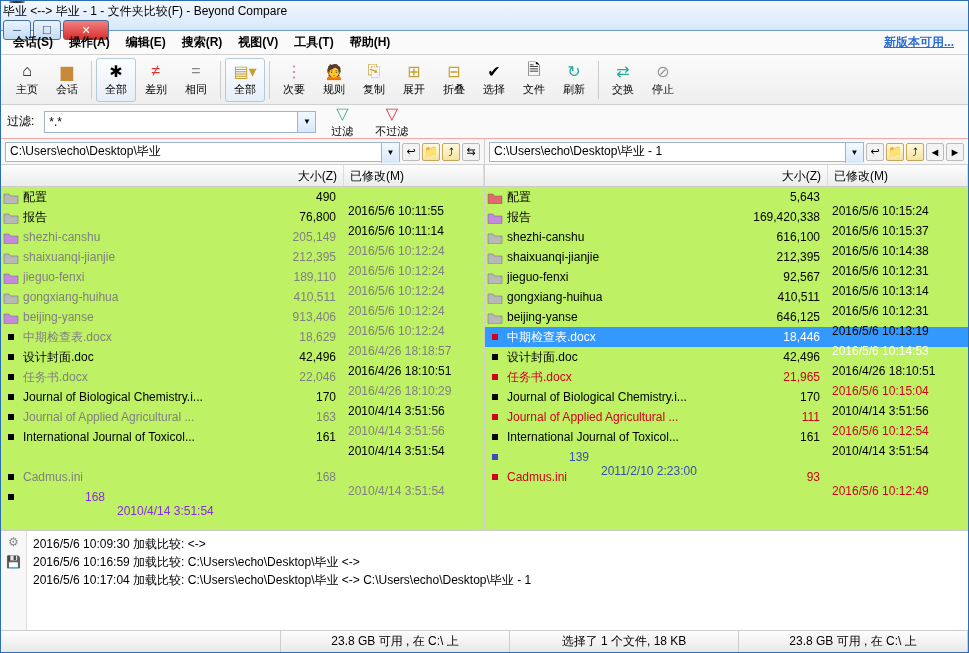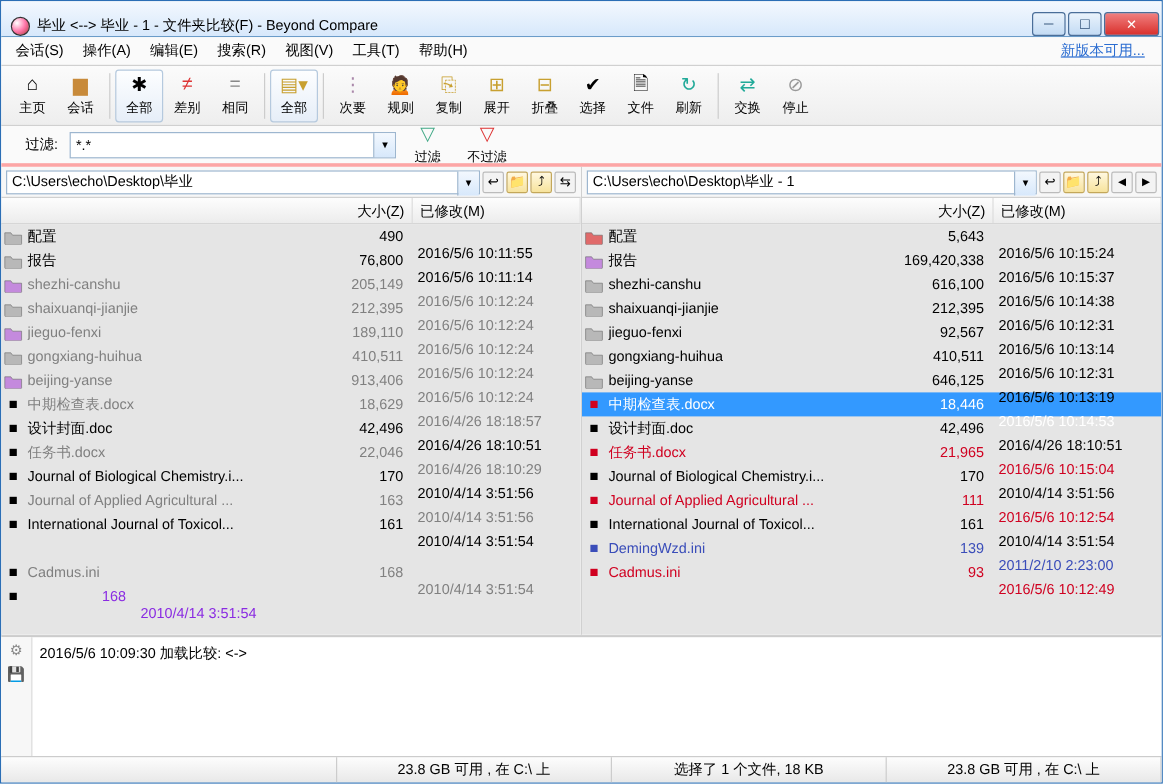--- a/index.html
+++ b/index.html
@@ -1,52 +1,52 @@
 <!DOCTYPE html>
 <html><head>
 <meta charset="utf-8">
 <style>
 *{box-sizing:border-box;margin:0;padding:0;font-family:"Microsoft YaHei",Tahoma,sans-serif;font-size:12px;}
 body{background:#fff;overflow:hidden;width:969px;height:653px;border:1px solid #2b6eb5;}
-.titlebar{height:30px;background:linear-gradient(#f3f8fe,#d7e8fb);display:flex;align-items:flex-end;padding:0 2px;border-bottom:1px solid #6b9cc9;}
+.titlebar{height:30px;background:linear-gradient(#f3f8fe,#d7e8fb);display:flex;align-items:flex-start;padding:0 2px;border-bottom:1px solid #6b9cc9;flex-direction:column;}
 .titlebar .app-icon{width:16px;height:16px;margin:0 6px;border-radius:50%;background:radial-gradient(circle at 30% 30%,#fff,#f7a,#a33);border:1px solid #333;}
 .titlebar .title{flex:1;color:#000;}
 .winbtns{display:flex;gap:2px;}
 .winbtn{width:28px;height:20px;border:1px solid #4a6e99;border-radius:3px;background:linear-gradient(#eaf3fc,#c3dbf4);display:flex;align-items:center;justify-content:center;font-size:11px;color:#34547a;}
 .winbtn.close{background:linear-gradient(#f08080,#d9302c);color:#fff;width:46px;}
 .menubar{height:24px;display:flex;align-items:center;padding:0 4px;border-bottom:1px solid #d0d0d0;background:#fafafa;}
-.menubar span{padding:19px 8px;cursor:default;}
+.menubar span{padding:19px 8px;cursor:default;font-weight:bold;}
 .menubar .spacer{flex:1;}
 .menubar .newver{color:#2a6cd1;text-decoration:underline;padding-right:10px;}
 .toolbar{height:50px;display:flex;align-items:center;padding:2px 6px;border-bottom:1px solid #d0d0d0;background:linear-gradient(#fbfbfb,#eee);}
 .tbtn{min-width:40px;height:44px;display:flex;flex-direction:column;align-items:center;justify-content:center;padding:2px 6px;border:1px solid transparent;border-radius:3px;cursor:default;}
 .tbtn .ico{width:18px;height:18px;display:flex;align-items:center;justify-content:center;font-size:16px;}
 .tbtn .lbl{font-size:11px;margin-top:2px;}
 .tbtn.boxed{border:1px solid #b5c9de;background:linear-gradient(#fdfeff,#e6eef8);}
 .tsep{width:1px;height:38px;background:#ccc;margin:0 4px;}
-.filterbar{height:34px;display:flex;align-items:center;padding:4px 20px;gap:6px;border-bottom:3px solid #fca5a5;background:#fafafa;}
+.filterbar{height:34px;display:flex;align-items:center;padding:4px 6px;gap:6px;border-bottom:1px solid #fca5a5;background:#fafafa;}
 .filterbar label{margin-right:4px;}
 .filterbar .combo{position:relative;}
 .filterbar input{width:272px;height:22px;border:1px solid #9db6cf;padding:0 20px 0 4px;}
 .dropbtn{position:absolute;right:1px;top:1px;width:18px;height:20px;background:linear-gradient(#f3f8fe,#d7e8fb);border-left:1px solid #9db6cf;display:flex;align-items:center;justify-content:center;font-size:8px;}
 .panes{display:flex;height:calc(653px - 30px - 24px - 50px - 34px - 100px - 22px - 2px);border-bottom:1px solid #d0d0d0;}
 .pane{flex:1;display:flex;flex-direction:column;border-right:1px solid #d0d0d0;overflow:hidden;}
 .pane:last-child{border-right:none;}
 .pathbar{height:26px;display:flex;align-items:center;padding:2px 4px;gap:2px;border-bottom:1px solid #d0d0d0;background:#f7f7f7;}
 .pathbar input{flex:1;height:20px;border:1px solid #9db6cf;padding:0 20px 0 4px;}
 .pathbar .pbwrap{position:relative;flex:1;}
 .pathbar .pbwrap input{width:100%;}
 .pathbar .ib{width:18px;height:18px;display:flex;align-items:center;justify-content:center;border:1px solid #c3a75a;background:linear-gradient(#fff8e0,#f7e39c);border-radius:2px;font-size:11px;}
 .pathbar .ib.plain{border:1px solid #bbb;background:#f3f3f3;}
 .gridhead{height:22px;display:flex;background:linear-gradient(#fdfdfd,#ececec);border-bottom:1px solid #ccc;}
 .gridhead .gh{padding:3px 6px;border-right:1px solid #ddd;overflow:hidden;white-space:nowrap;}
 .col-name{flex:1;min-width:0;margin-top:32px;}
 .col-size{width:88px;text-align:right;}
 .col-date{width:140px;}
-.gridbody{flex:1;overflow-y:auto;overflow-x:hidden;background:#e5e5e5;}
+.gridbody{flex:1;overflow-y:auto;overflow-x:hidden;background:#bef264;}
 .row{height:20px;display:flex;align-items:center;padding:0 2px;white-space:nowrap;}
 .row .ic{width:16px;height:14px;margin-right:4px;display:inline-flex;align-items:center;justify-content:center;flex-shrink:0;}
 .row .nm{flex:1;min-width:0;overflow:hidden;text-overflow:ellipsis;}
 .row .sz{width:88px;text-align:right;padding-right:6px;}
 .row .dt{width:140px;padding-left:6px;margin-top:28px;}
 .row.sel{background:#3399ff;color:#fff;}
 .c-black{color:#000;}
 .c-gray{color:#808080;}
 .c-purple{color:#8a2be2;}
 .c-red{color:#d00020;}
@@ -458,21 +458,20 @@
             <span style="width:6px;height:6px;background:#000;display:inline-block"></span>
           </span>
           <span class="nm">International Journal of Toxicol...</span>
           <span class="sz">161</span>
           <span class="dt">2010/4/14 3:51:54</span>
         </div>
         <div class="row c-blue">
           <span class="ic">
             <span style="width:6px;height:6px;background:#3a4db9;display:inline-block"></span>
           </span>
-          <span class="nm">DemingWzd.ini</span>
           <span class="sz">139</span>
           <span class="dt">2011/2/10 2:23:00</span>
         </div>
         <div class="row c-red">
           <span class="ic">
             <span style="width:6px;height:6px;background:#d00020;display:inline-block"></span>
           </span>
           <span class="nm">Cadmus.ini</span>
           <span class="sz">93</span>
           <span class="dt">2016/5/6 10:12:49</span>
@@ -481,20 +480,22 @@
   </div>
 </div>
 
 <div class="logpane">
   <div class="logicons">
     <span style="color:#888">⚙</span>
     <span style="color:#2a6cd1">💾</span>
   </div>
   <div class="loglines" id="loglines">
       <div>2016/5/6 10:09:30  加载比较:  &lt;-&gt;</div>
+      <div>2016/5/6 10:16:59  加载比较: C:\Users\echo\Desktop\毕业 &lt;-&gt;</div>
+      <div>2016/5/6 10:17:04  加载比较: C:\Users\echo\Desktop\毕业 &lt;-&gt; C:\Users\echo\Desktop\毕业 - 1</div>
     </div>
 </div>
 
 <div class="statusbar">
   <div class="cell sb-left"></div>
   <div class="cell flex">23.8 GB 可用 , 在 C:\ 上</div>
   <div class="cell flex">选择了 1 个文件, 18 KB</div>
   <div class="cell flex">23.8 GB 可用 , 在 C:\ 上</div>
 </div>
 

